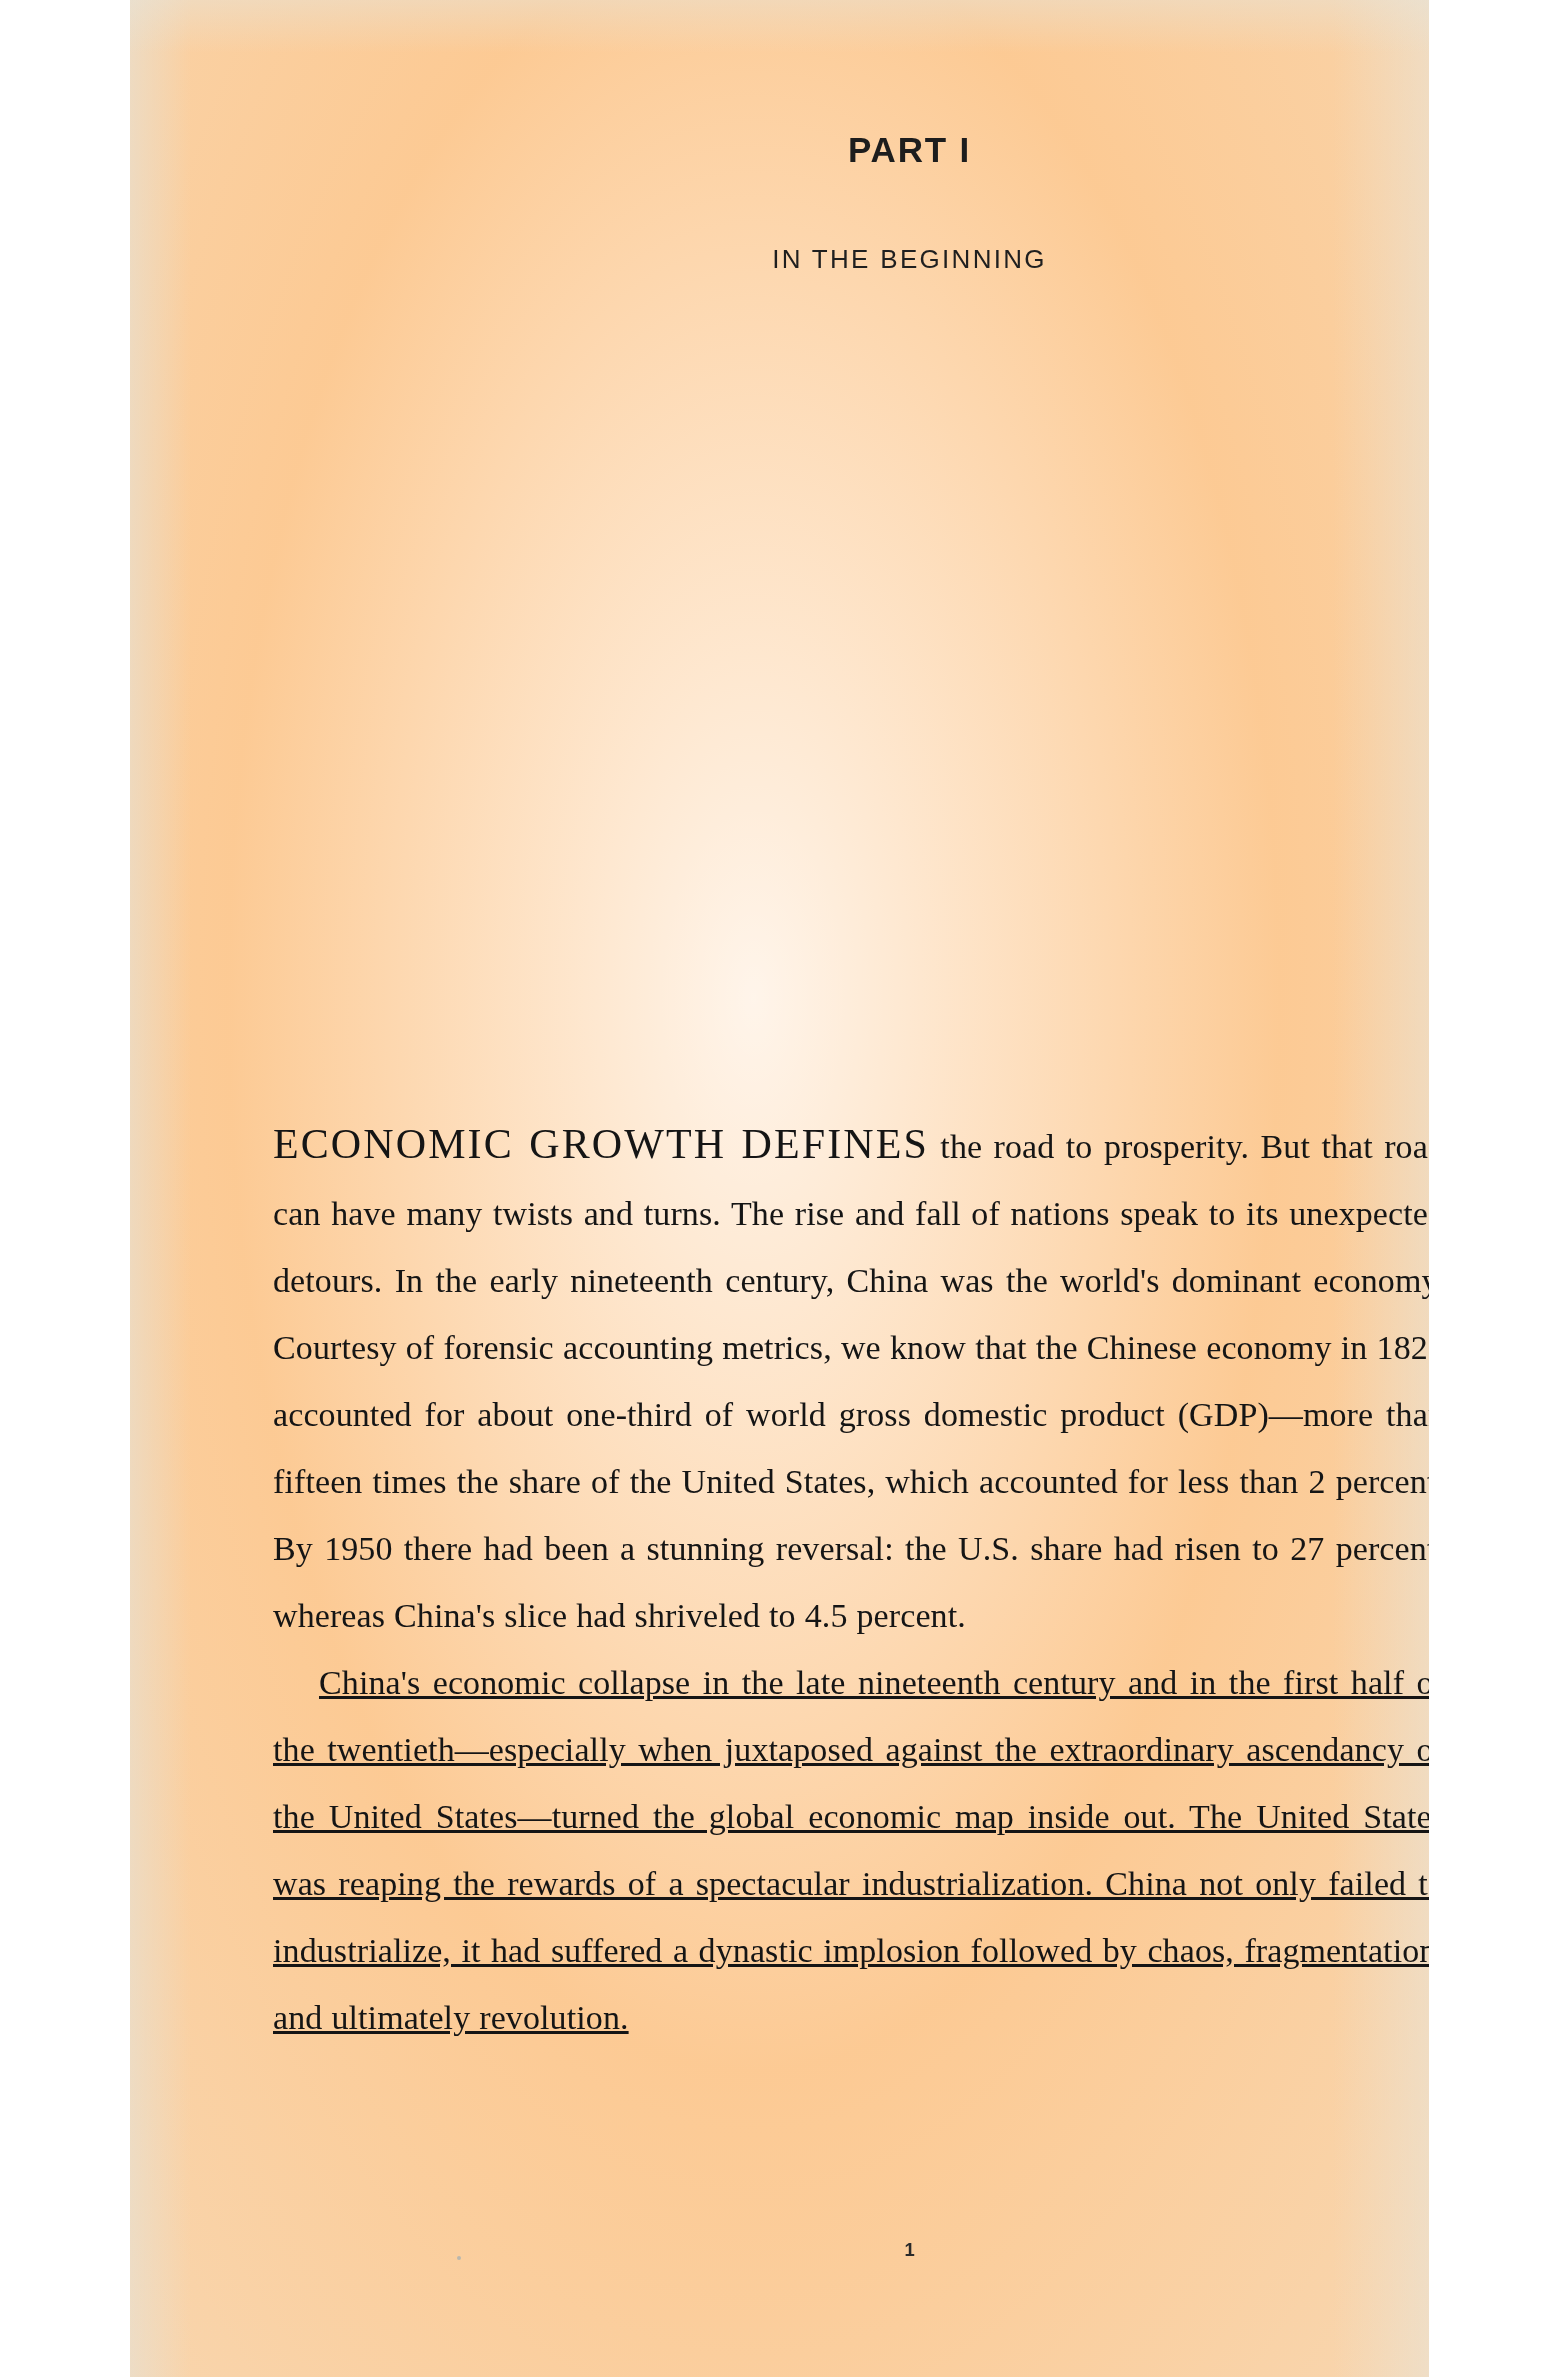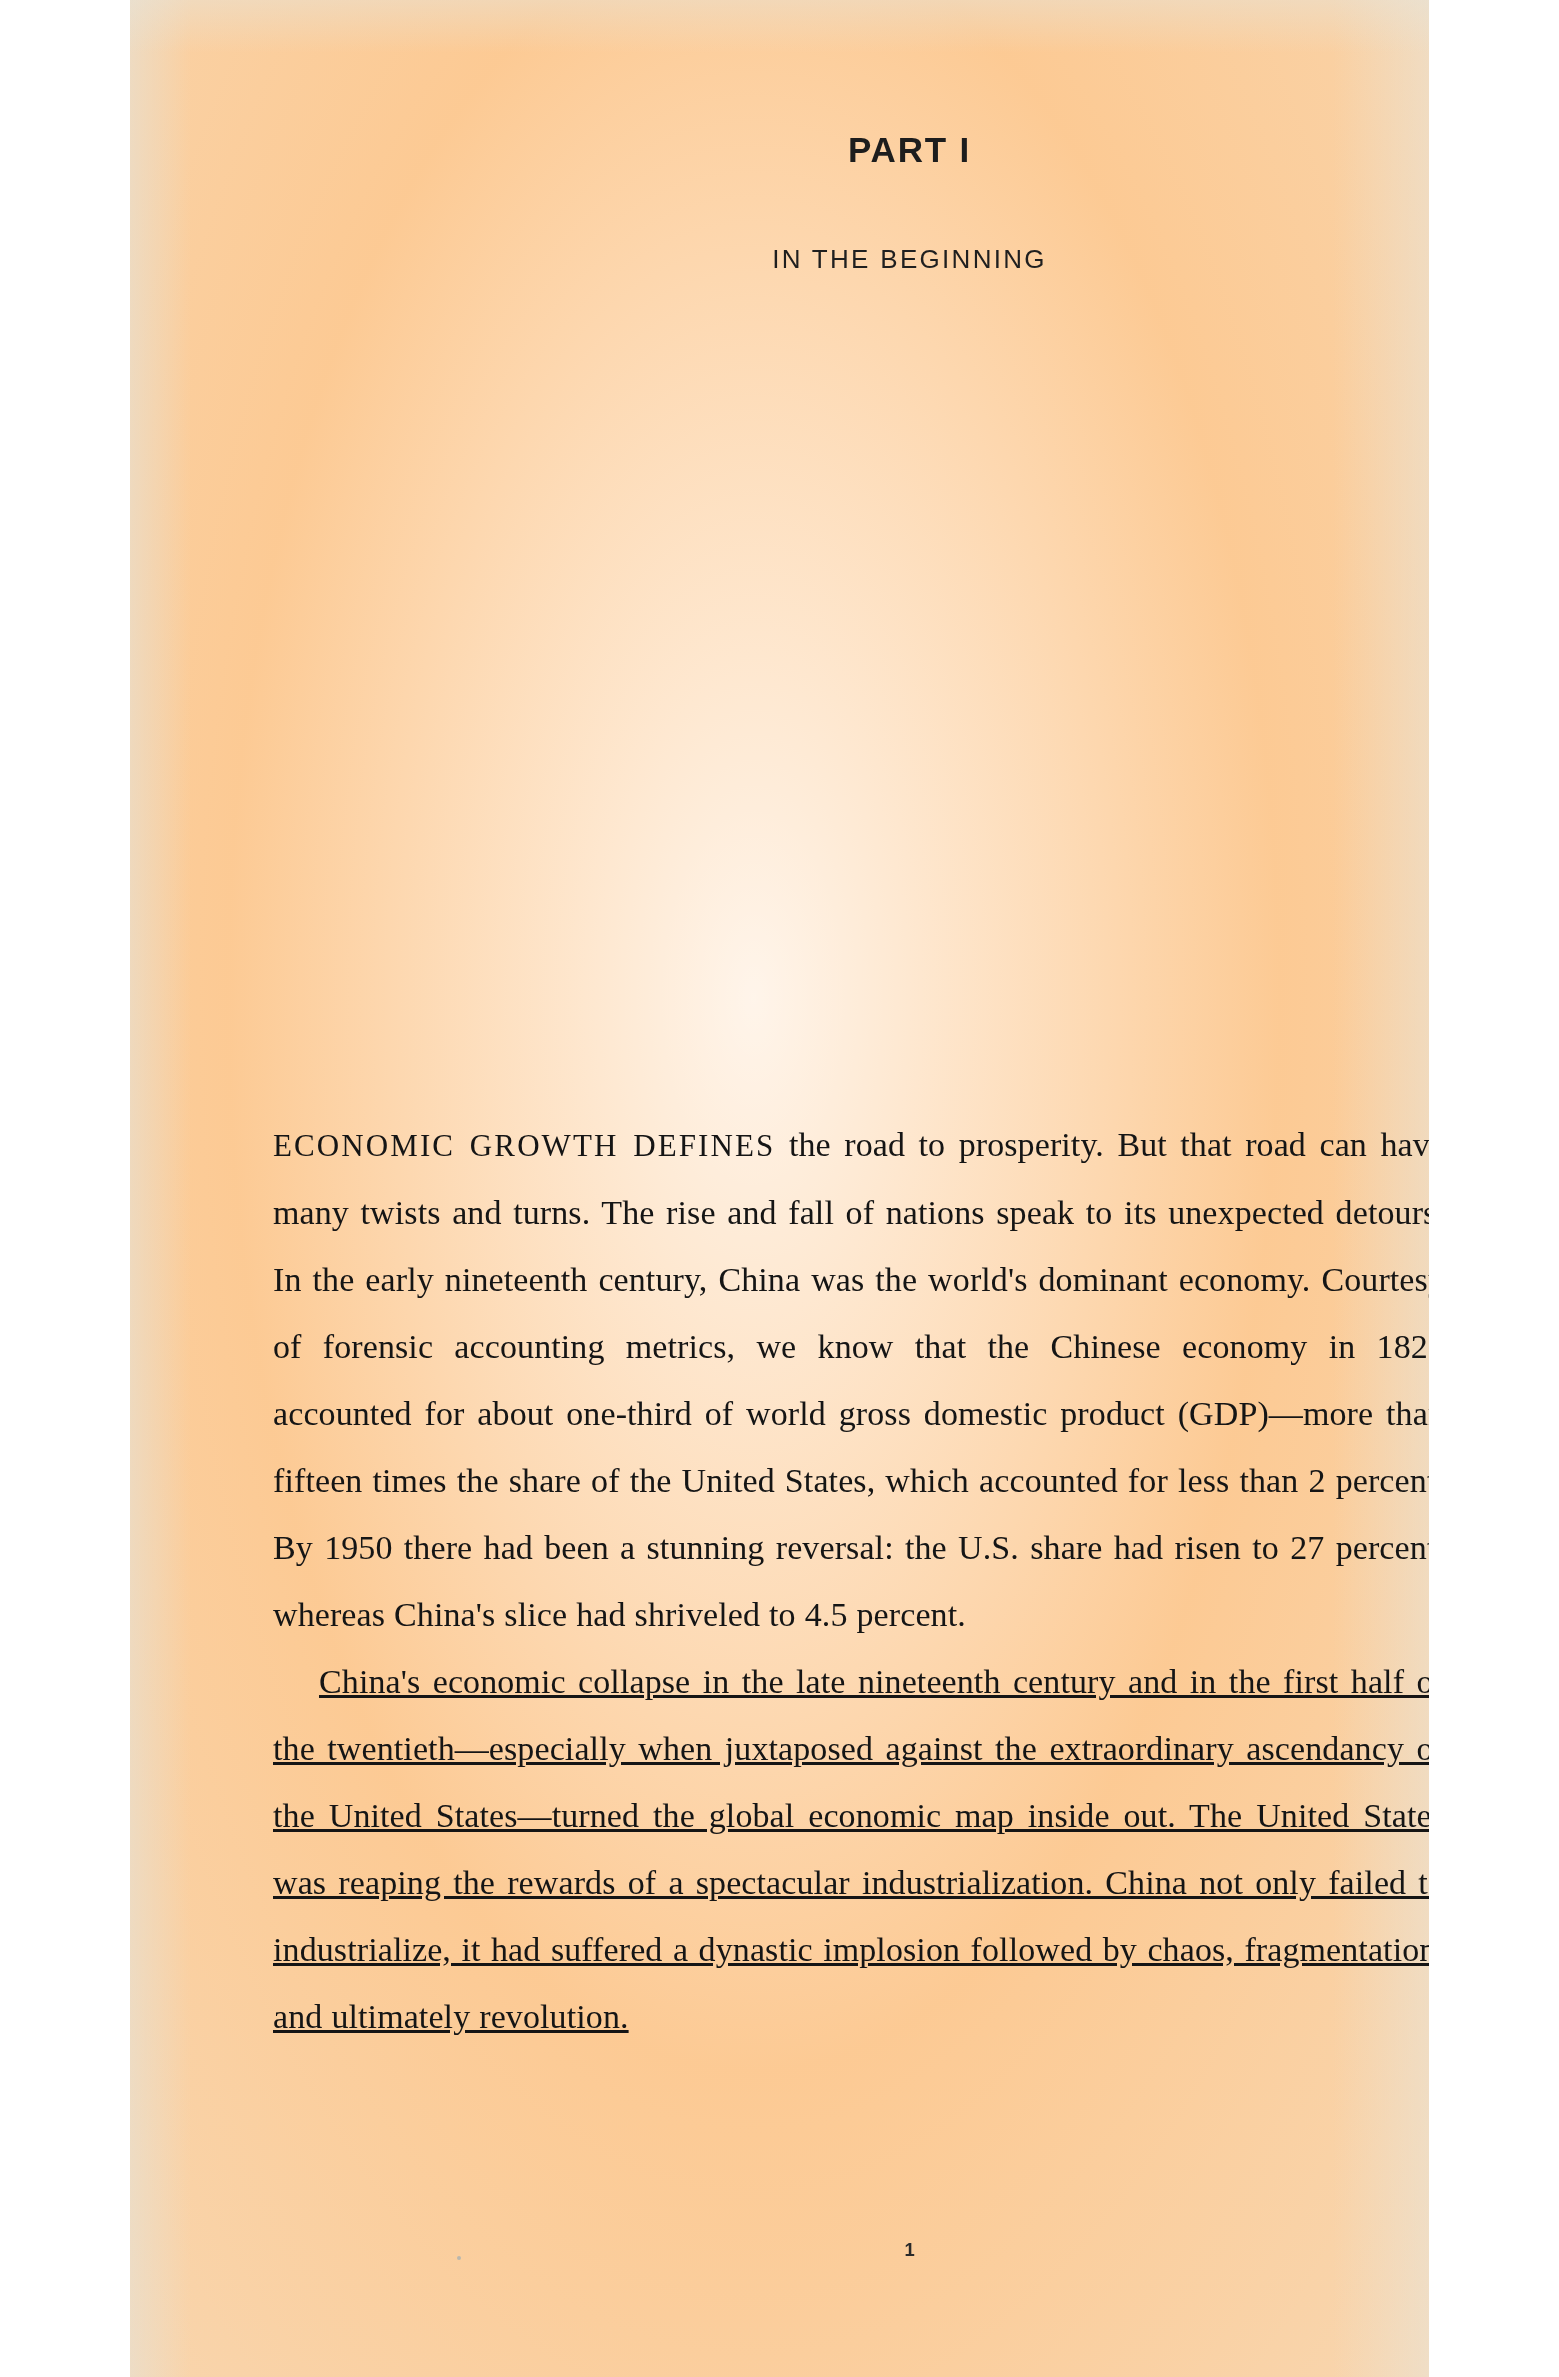--- a/index.html
+++ b/index.html
@@ -108,21 +108,21 @@
     word-spacing: 0.4px;
   }
 
   .para + .para {
     text-indent: 46px;
     text-decoration: underline;
   }
 
   .small-caps-lead {
     font-variant: small-caps;
-    font-size: 31px;
+    font-size: 42px;
     letter-spacing: 2.1px;
   }
 
   .folio {
     position: absolute;
     top: 2239px;
     left: 0;
     width: 1559px;
     text-align: center;
     font-family: "Liberation Sans", "DejaVu Sans", sans-serif;

